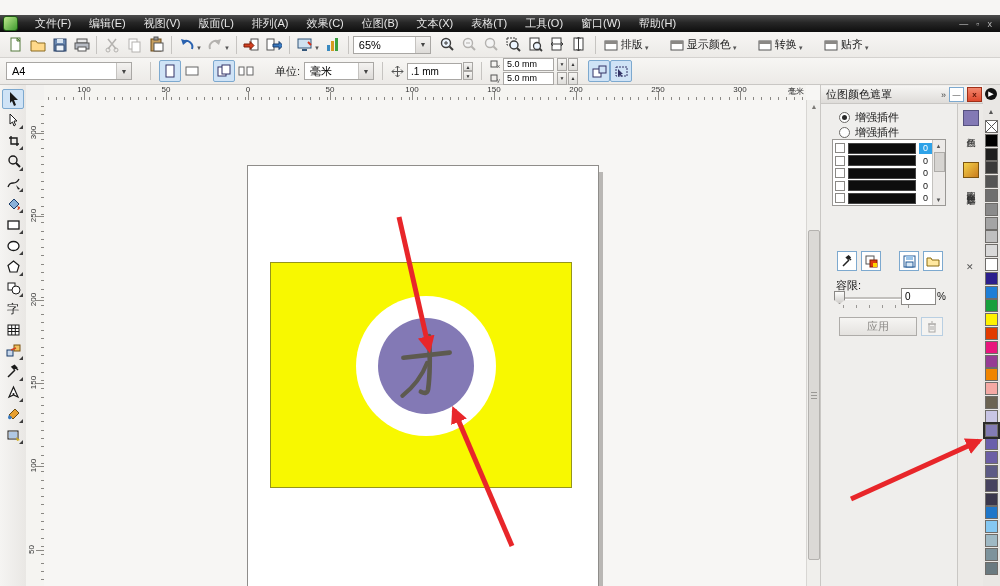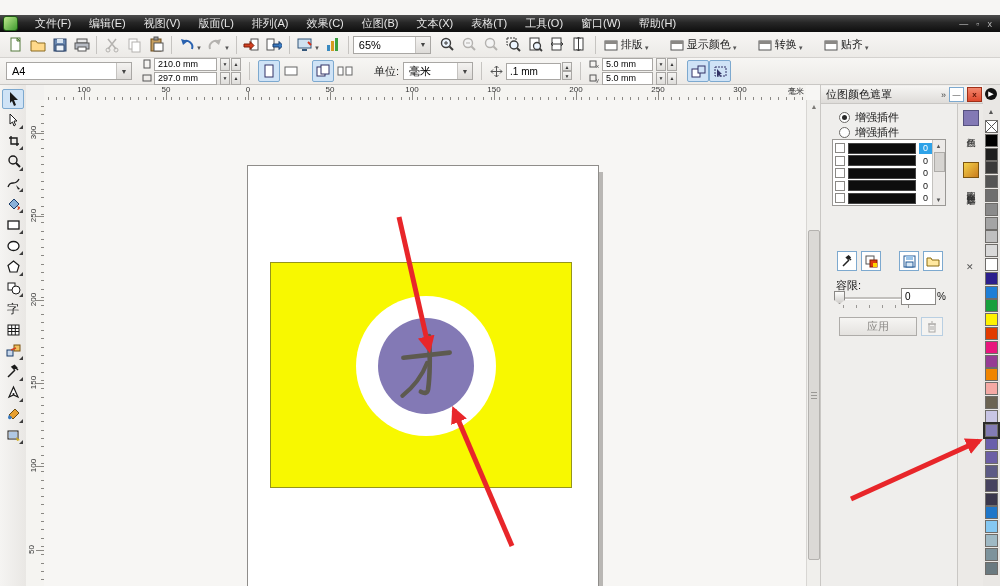--- a/index.html
+++ b/index.html
@@ -358,42 +358,20 @@
         </div>
       </div>
   </div>
 
   <div class="propbar">
     <div class="combo" style="width:126px;">
       <span>A4</span>
       <span class="ca">▼</span>
     </div>
     <span style="width:10px;"></span>
-    <div class="spinfield">
-      <div class="sfrow">
-        <svg width="10" height="10">
-            <rect x="2" y="1" width="6" height="8" fill="none" stroke="#555"></rect>
-          </svg>
-        <span class="sfbox">210.0 mm</span>
-        <span class="spins">
-            <span class="spin">▼</span>
-            <span class="spin">▲</span>
-          </span>
-      </div>
-      <div class="sfrow">
-        <svg width="10" height="10">
-            <rect x="1" y="2" width="8" height="6" fill="none" stroke="#555"></rect>
-          </svg>
-        <span class="sfbox">297.0 mm</span>
-        <span class="spins">
-            <span class="spin">▼</span>
-            <span class="spin">▲</span>
-          </span>
-      </div>
-    </div>
     <span class="tsep" style="margin:0 8px;"></span>
     <span class="togglebtn on">
         <svg width="12" height="14">
           <rect x="2" y="1" width="8" height="12" fill="#fff" stroke="#336"></rect>
         </svg>
       </span>
     <span class="togglebtn">
         <svg width="14" height="12">
           <rect x="1" y="2" width="12" height="8" fill="#fff" stroke="#666"></rect>
         </svg>

